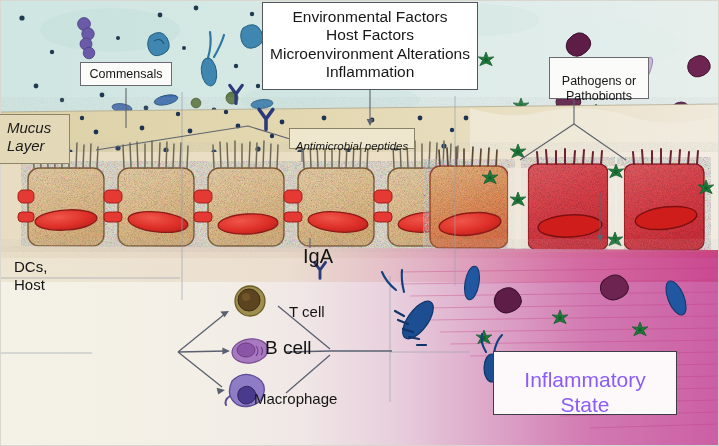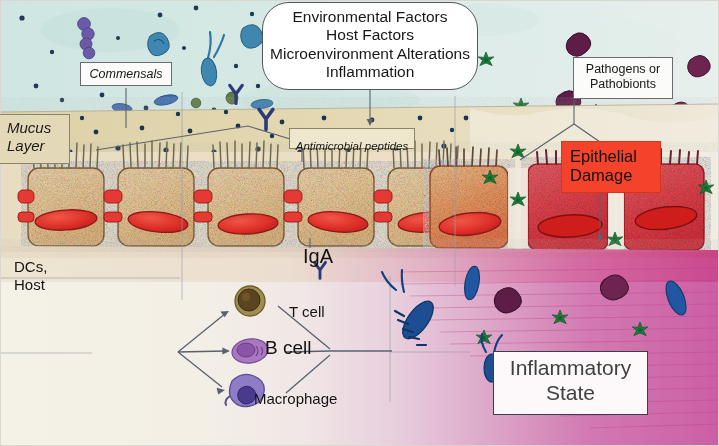--- a/index.html
+++ b/index.html
@@ -39,39 +39,36 @@
     line-height: 1.18;
     white-space: pre-line;
     z-index: 40;
   }
 
   #box-factors {
     left: 262px; top: 2px; width: 216px; height: 88px;
     font-size: 15.5px;
     padding-top: 5px;
     border-color: #55555d;
-    border-radius: 27px;
   }
 
   #box-commensals {
     left: 80px; top: 62px; width: 92px; height: 24px;
     font-size: 12.5px;
     padding-top: 4px;
     border-color: #6a6a70;
     background: #fbfbf9;
-    font-style: italic;
   }
 
   #box-pathogens {
     left: 549px; top: 57px; width: 100px; height: 42px;
     font-size: 12.5px;
-    padding-top: 4px;
+    padding-top: 16px;
     border-color: #6a6a70;
     background: #fbfbf9;
-    margin-left: 24px;
   }
 
   #box-mucus {
     left: -2px; top: 114px; width: 72px; height: 50px;
     font-size: 15px;
     font-style: italic;
     text-align: left;
     padding: 4px 0 0 8px;
     background: #e3d8b8;
     border-color: #8d8469;
@@ -92,26 +89,26 @@
     font-size: 16.5px;
     padding-top: 5px;
     text-align: left;
     padding-left: 8px;
     background: #f4432a;
     border: 1px solid #d6341c;
     color: #141414;
   }
 
   #box-inflammatory {
-    left: 493px; top: 351px; width: 155px; height: 64px;
+    left: 493px; top: 351px; width: 184px; height: 64px;
     font-size: 21px;
-    padding-top: 4px;
+    padding-top: 16px;
     background: #fdf8fa;
     border: 1.5px solid #3d3d48;
-    color: #404040;
+    color: #8b5cf6;
   }
 
   
   .flabel {
     position: absolute;
     color: #141414;
     font-size: 15px;
     line-height: 1.22;
     white-space: pre-line;
     z-index: 38;
@@ -647,22 +644,20 @@
   <div class="tbox" id="box-commensals">Commensals</div>
 
   <div class="tbox" id="box-pathogens">Pathogens or
 Pathobionts</div>
 
   <div class="tbox" id="box-mucus">Mucus
 Layer</div>
 
   <div class="tbox" id="box-amp">Antimicrobial peptides</div>
 
-  <div class="tbox" id="box-epi-damage">Epithelial
-Damage</div>
 
   <div class="tbox" id="box-inflammatory">Inflammatory
 State</div>
 
   <div class="flabel" id="label-dcs">DCs,
 Host</div>
 
   <div class="flabel" id="label-iga">IgA</div>
 
   <div class="flabel" id="label-tcell">T cell</div>

